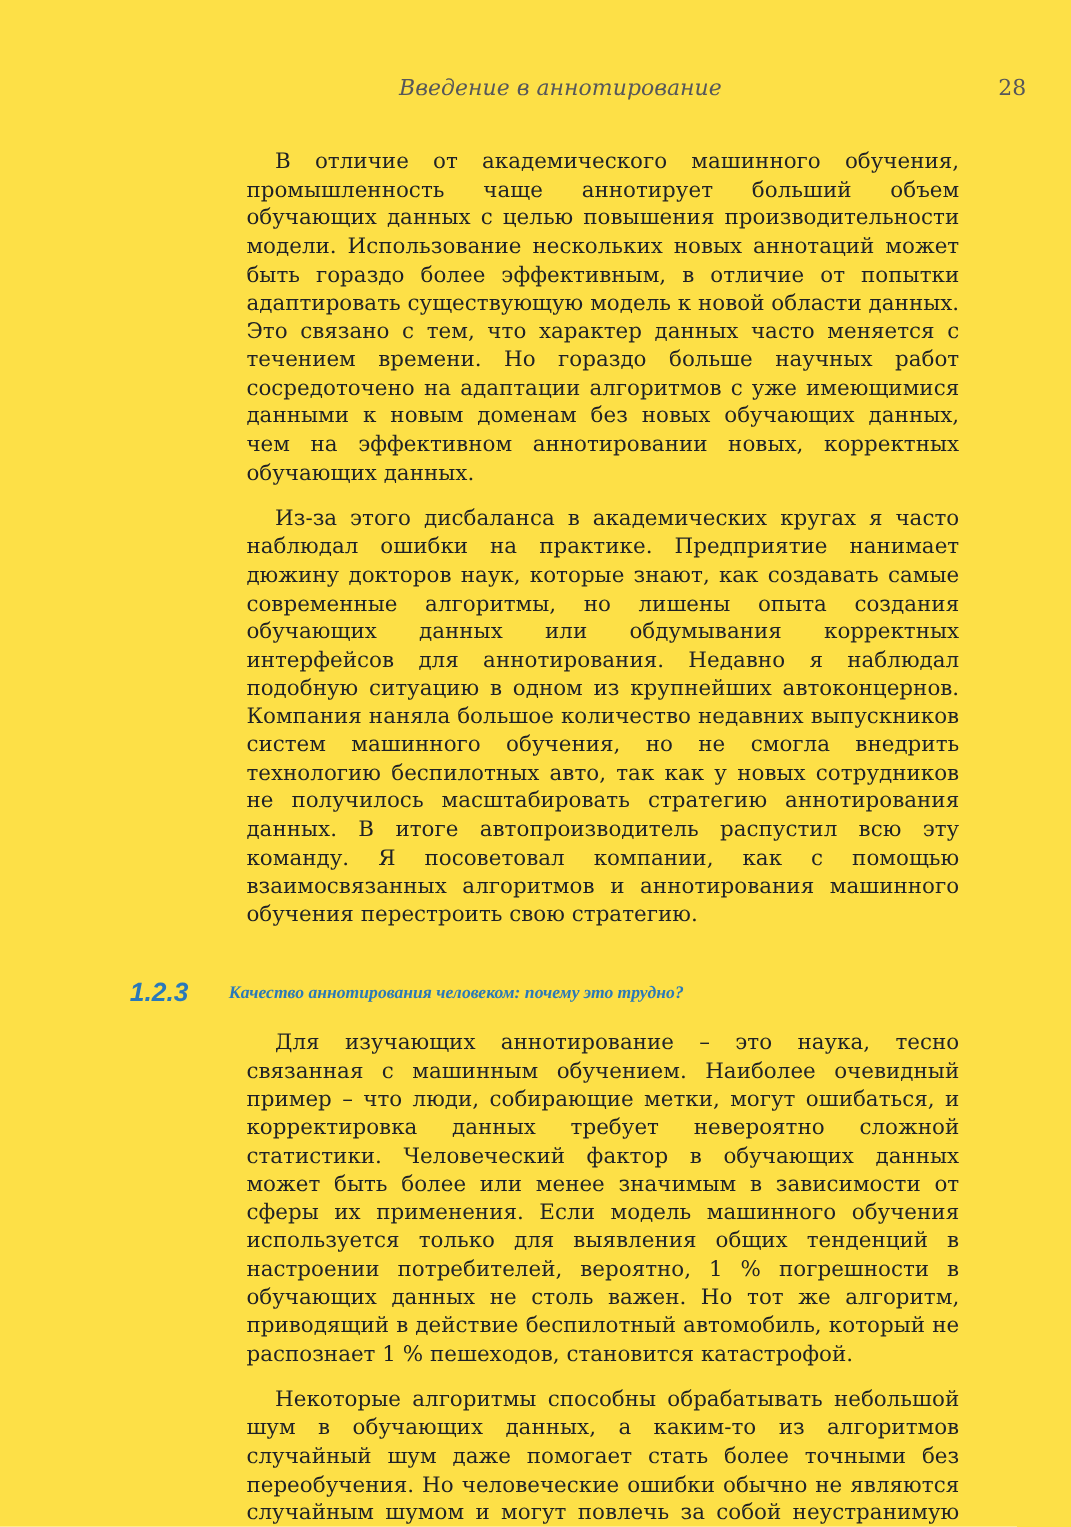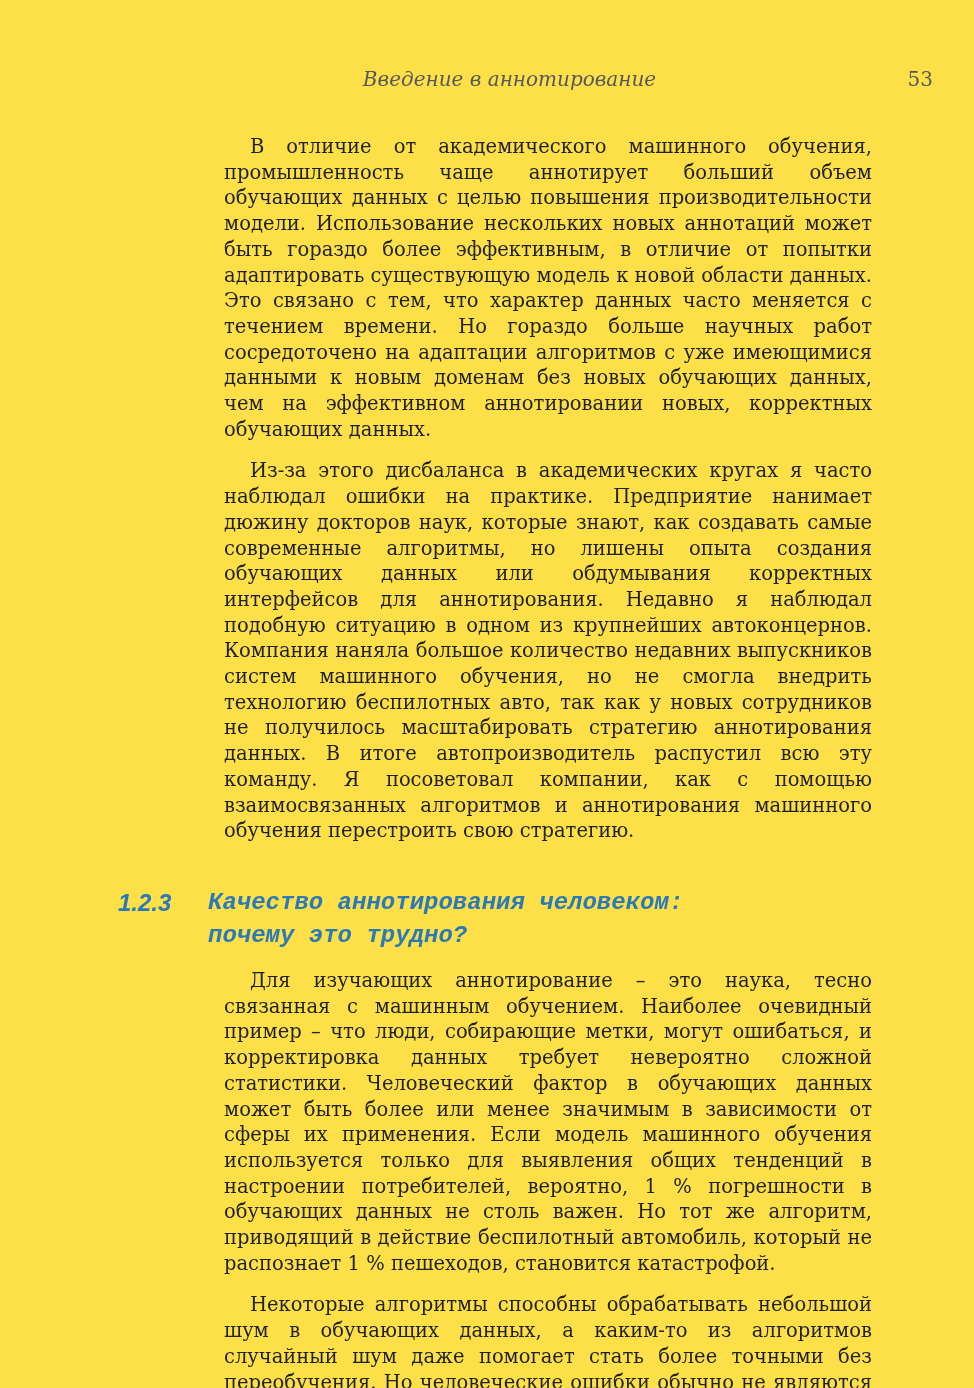--- a/index.html
+++ b/index.html
@@ -67,36 +67,36 @@
     font-family: "Liberation Sans", sans-serif;
     font-style: italic;
     font-weight: 700;
     font-size: 24px;
     line-height: 33px;
     color: var(--heading-blue, #2a79b9);
   }
   .section-title {
     margin: 0;
     max-width: 575px;
-    font-family: Liberation Mono, monospace;
+    font-family: Liberation Serif, serif;
     font-style: italic;
     font-weight: 700;
-    font-size: 24px;
+    font-size: 16px;
     line-height: 33px;
     color: var(--heading-blue, #2a79b9);
   }
 </style>
 </head>
 <body>
 
 <div class="page">
 
   <header class="running-header">
     <span class="running-title">Введение в аннотирование</span>
-    <span class="page-number">53</span>
+    <span class="page-number">28</span>
   </header>
 
   <main class="content">
 
     <p class="para">В отличие от академического машинного обучения, промышленность чаще аннотирует больший объем обучающих данных с целью повышения производительности модели. Использование нескольких новых аннотаций может быть гораздо более эффективным, в отличие от попытки адаптировать существующую модель к новой области данных. Это связано с тем, что характер данных часто меняется с течением времени. Но гораздо больше научных работ сосредоточено на адаптации алгоритмов с уже имеющимися данными к новым доменам без новых обучающих данных, чем на эффективном аннотировании новых, корректных обучающих данных.</p>
 
     <p class="para">Из-за этого дисбаланса в академических кругах я часто наблюдал ошибки на практике. Предприятие нанимает дюжину докторов наук, которые знают, как создавать самые современные алгоритмы, но лишены опыта создания обучающих данных или обдумывания корректных интерфейсов для аннотирования. Недавно я наблюдал подобную ситуацию в одном из крупнейших автоконцернов. Компания наняла большое количество недавних выпускников систем машинного обучения, но не смогла внедрить технологию беспилотных авто, так как у новых сотрудников не получилось масштабировать стратегию аннотирования данных. В итоге автопроизводитель распустил всю эту команду. Я посоветовал компании, как с помощью взаимосвязанных алгоритмов и аннотирования машинного обучения перестроить свою стратегию.</p>
 
     <section class="section-heading">
       <span class="section-number">1.2.3</span>

